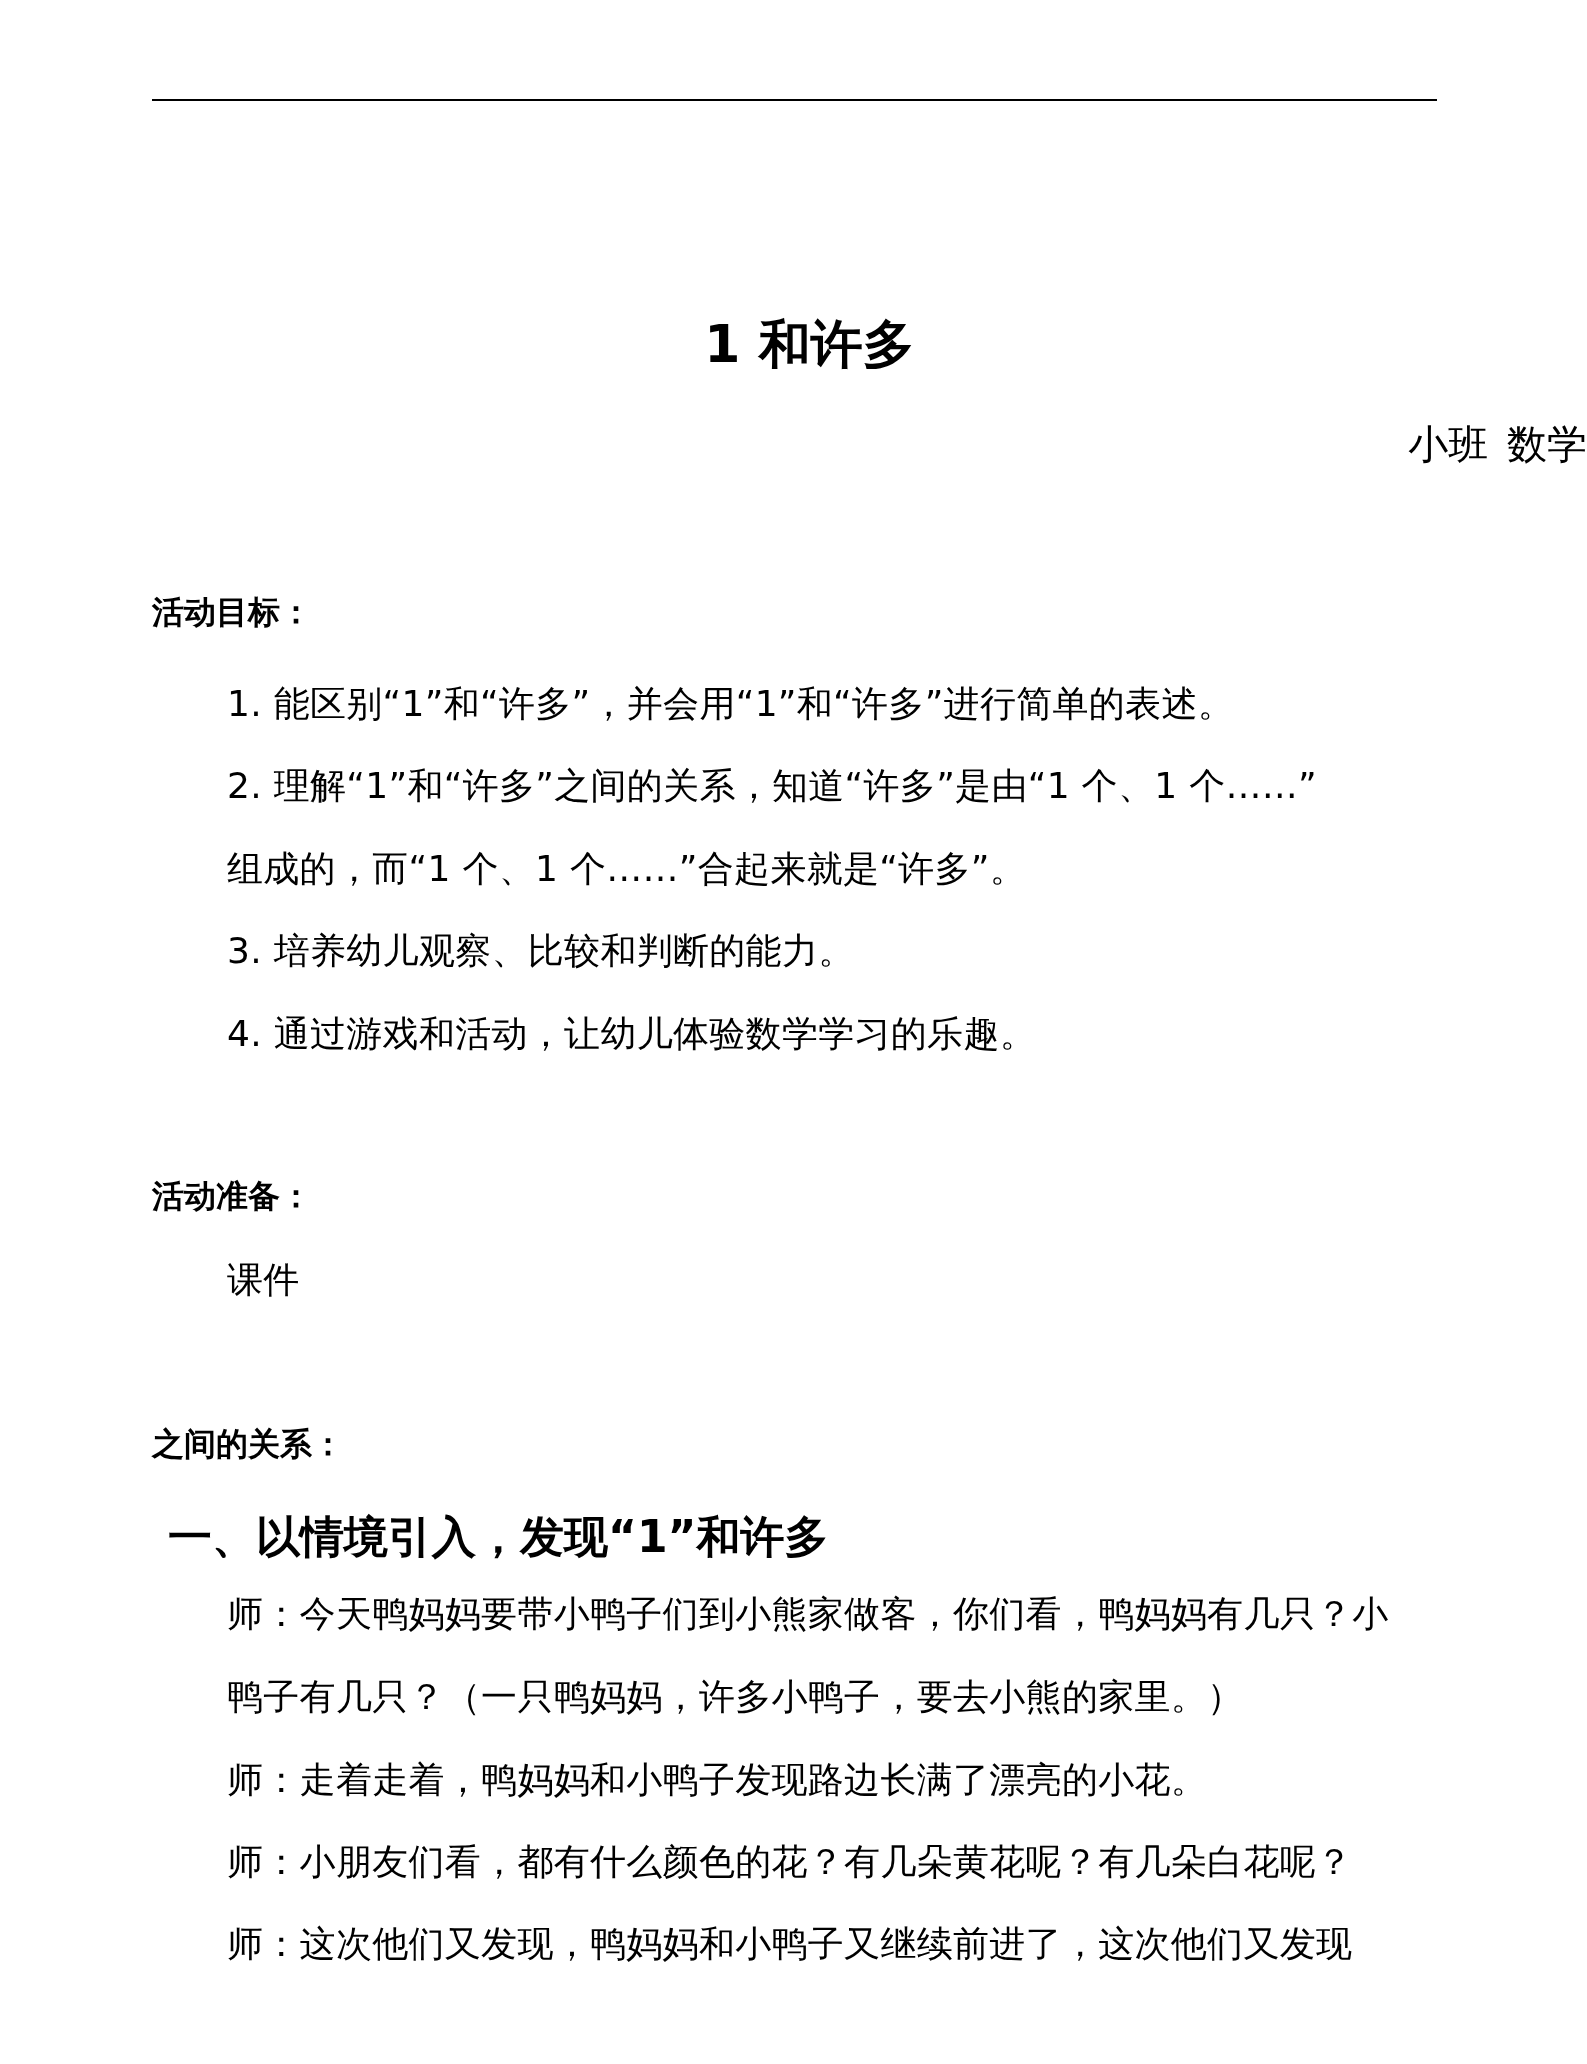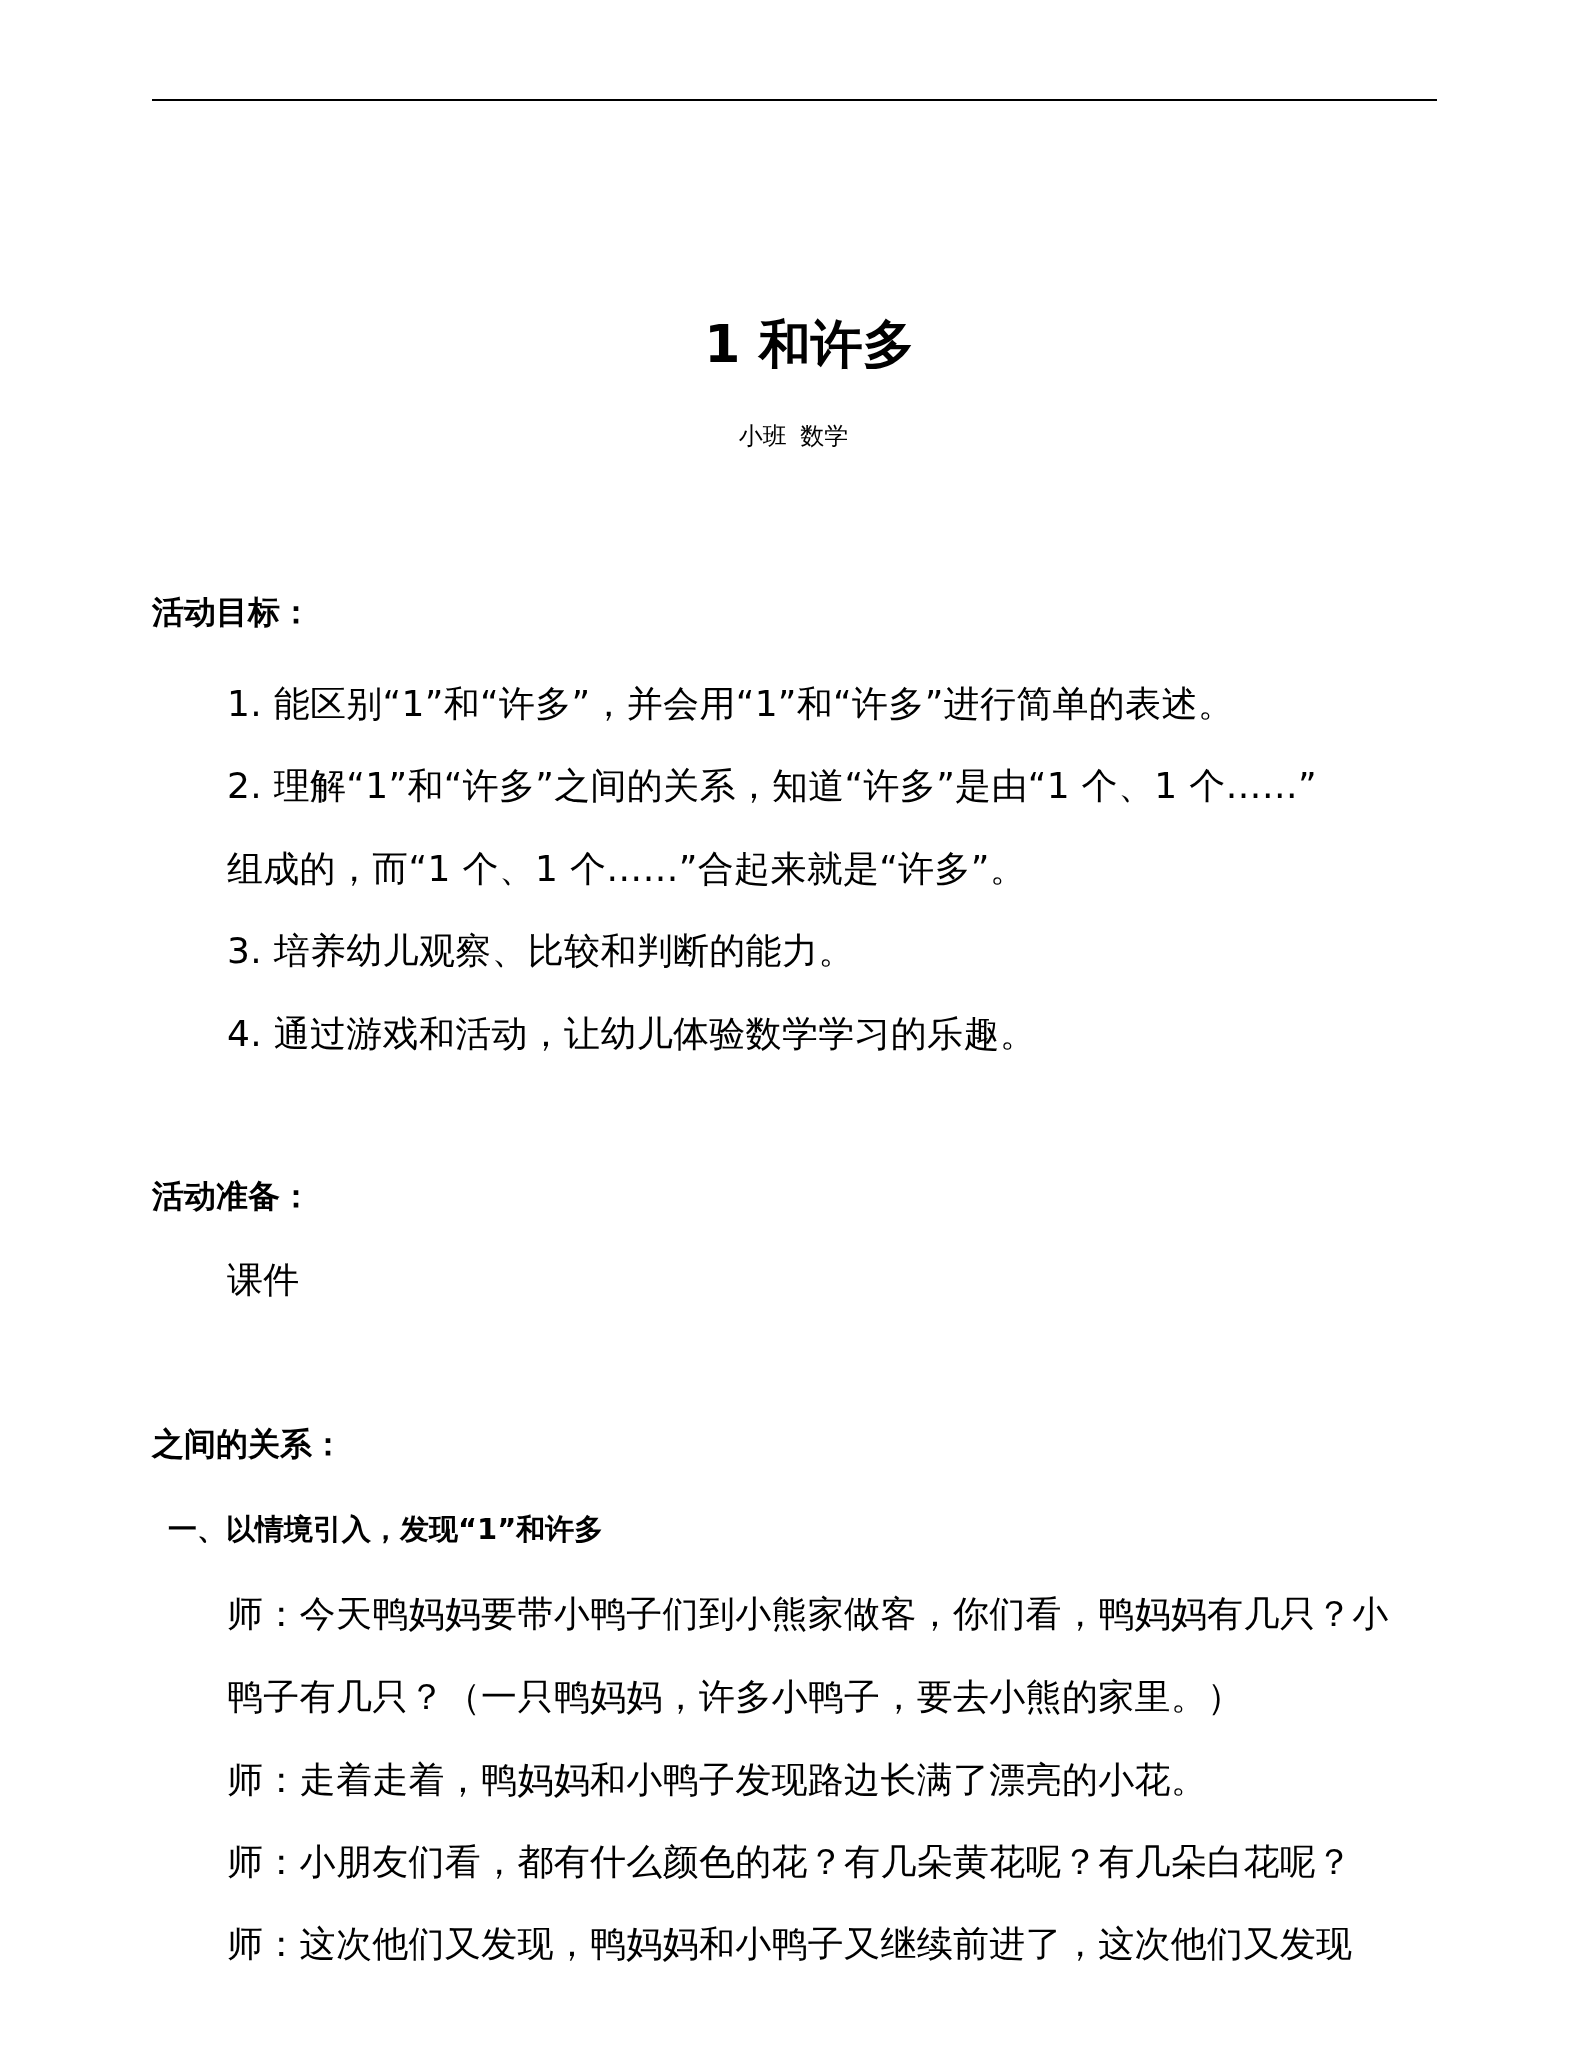--- a/index.html
+++ b/index.html
@@ -11,31 +11,31 @@
   .header-rule {
     position: absolute; left: 152px; top: 99px; width: 1285px; height: 0;
     border-top: 2px solid #000000;
   }
   .abs { position: absolute; white-space: nowrap; line-height: 1; text-align: right; }
   .title {
     left: 0; width: 1587px; text-align: center; top: 318px;
     font-size: 52px; font-weight: bold; margin-left: 16px;
   }
   .subtitle {
-    left: 0; width: 1587px; text-align: center; top: 424px;
-    font-size: 24px; font-weight: normal; word-spacing: 6px;
+    left: 0; width: 1587px; top: 424px;
+    font-size: 40px; font-weight: normal; word-spacing: 6px;
   }
   .section-heading {
     left: 152px; font-size: 32px; font-weight: bold;
   }
   .body-line {
     left: 227px; font-size: 36px; letter-spacing: 0.3px;
   }
   .sub-heading {
-    left: 168px; font-size: 29px; font-weight: bold;
+    left: 168px; font-size: 44px; font-weight: bold;
   }
 </style>
 </head>
 <body>
 
 <div class="header-rule"></div>
 
 <div class="abs title" style="top:318px">1 和许多</div>
 <div class="abs subtitle" style="top:424px">小班 数学</div>
 

